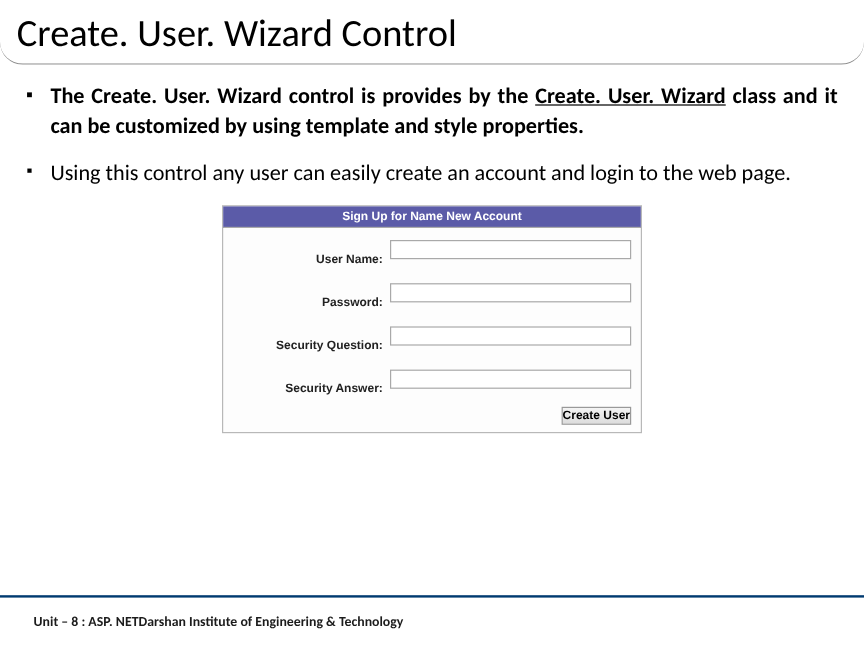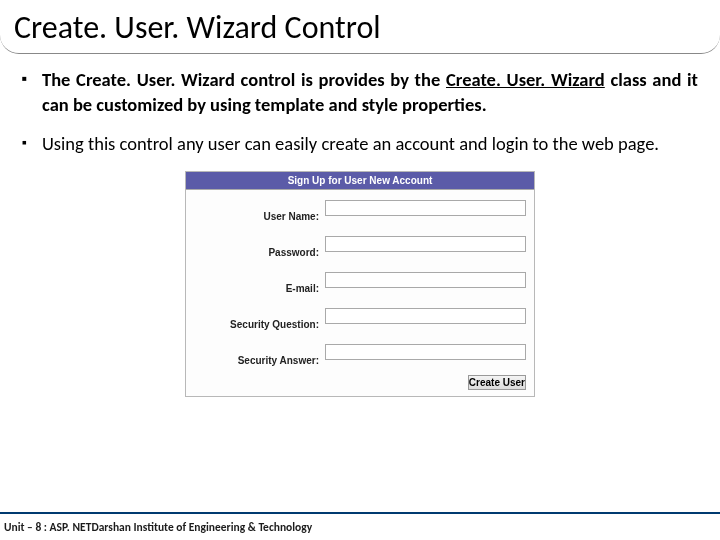--- a/index.html
+++ b/index.html
@@ -91,25 +91,25 @@
     border: 1px solid #999;
     background: linear-gradient(#f4f4f4,#dcdcdc);
     cursor: pointer;
     font-weight: bold;
   }
   .footer {
     position: absolute;
     bottom: 0;
     left: 0;
     right: 0;
-    height: 28px;
+    height: 44px;
     border-top: 2px solid #003a70;
     display: flex;
     align-items: center;
-    padding: 0 4px;
+    padding: 0 28px;
     font-size: 11.5px;
     font-weight: bold;
     color: #1c1c1c;
   }
   .footer-left { flex: 0 0 auto; }
   .footer-center { flex: 1; text-align: left; padding-left: 140px; }
   .footer-right { flex: 0 0 auto; }
 </style>
 </head>
 <body>
@@ -119,33 +119,29 @@
 <div class="content">
 
   <div class="bullet bullet-1">
     <span>The Create. User. Wizard control is provides by the </span><span class="underline">Create. User. Wizard</span><span> class and it can be customized by using template and style properties.</span>
   </div>
 
   <div class="bullet">Using this control any user can easily create an account and login to the web page.</div>
 
   <div class="figure-wrap">
     <div class="form-box">
-      <div class="form-header">Sign Up for User New Account</div>
+      <div class="form-header">Sign Up for Name New Account</div>
 
       <div class="form-row">
         <div class="form-label">User Name:</div>
         <input class="form-input" type="text" style="">
       </div>
       <div class="form-row">
         <div class="form-label">Password:</div>
         <input class="form-input" type="password" style="">
-      </div>
-      <div class="form-row">
-        <div class="form-label">E-mail:</div>
-        <input class="form-input" type="text" style="">
       </div>
       <div class="form-row">
         <div class="form-label">Security Question:</div>
         <input class="form-input" type="text" style="">
       </div>
       <div class="form-row">
         <div class="form-label">Security Answer:</div>
         <input class="form-input" type="text" style="">
       </div>
 

